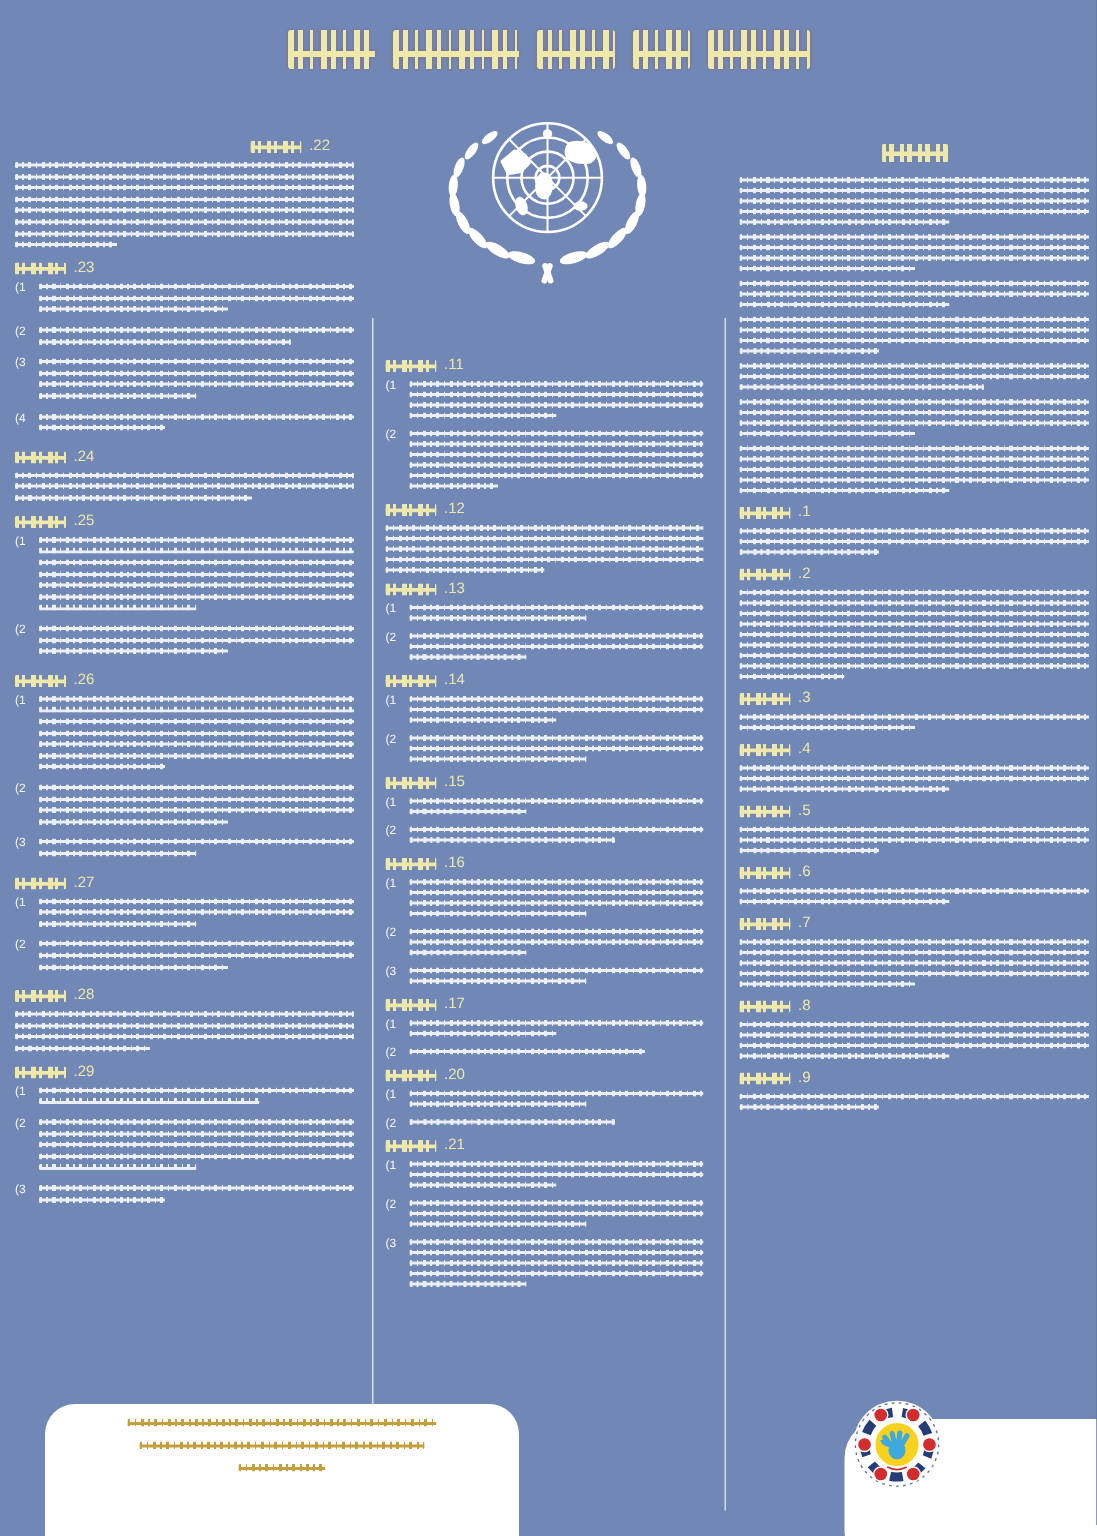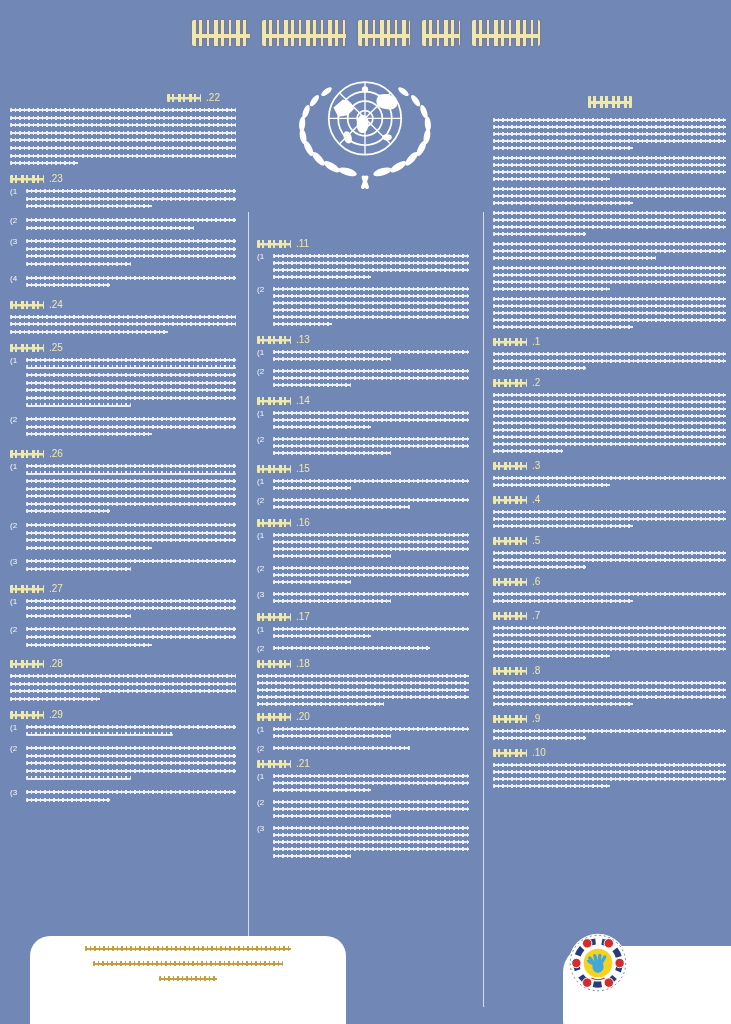--- a/index.html
+++ b/index.html
@@ -341,20 +341,33 @@
             <div class="tl" style="width: 100%;"></div>
             <div class="tl" style="width: 100%;"></div>
             <div class="tl" style="width: 100%;"></div>
             <div class="tl" style="width: 30%;"></div>
           </div>
         </div>
       </section>
       <section class="article">
         <div class="heading">
           <span class="word"></span>
+          <span class="num">.12</span>
+        </div>
+        <div class="blk">
+          <div class="tl" style="width: 100%;"></div>
+          <div class="tl" style="width: 100%;"></div>
+          <div class="tl" style="width: 100%;"></div>
+          <div class="tl" style="width: 100%;"></div>
+          <div class="tl" style="width: 50%;"></div>
+        </div>
+      </section>
+      <section class="article">
+        <div class="heading">
+          <span class="word"></span>
           <span class="num">.13</span>
         </div>
         <div class="blk clause">
           <span class="marker">(1</span>
           <div class="lines">
             <div class="tl" style="width: 100%;"></div>
             <div class="tl" style="width: 60%;"></div>
           </div>
         </div>
         <div class="blk clause">
@@ -448,33 +461,20 @@
           <div class="lines">
             <div class="tl" style="width: 100%;"></div>
             <div class="tl" style="width: 50%;"></div>
           </div>
         </div>
         <div class="blk clause">
           <span class="marker">(2</span>
           <div class="lines">
             <div class="tl" style="width: 80%;"></div>
           </div>
-        </div>
-      </section>
-      <section class="article">
-        <div class="heading">
-          <span class="word"></span>
-          <span class="num">.18</span>
-        </div>
-        <div class="blk">
-          <div class="tl" style="width: 100%;"></div>
-          <div class="tl" style="width: 100%;"></div>
-          <div class="tl" style="width: 100%;"></div>
-          <div class="tl" style="width: 100%;"></div>
-          <div class="tl" style="width: 60%;"></div>
         </div>
       </section>
       <section class="article">
         <div class="heading">
           <span class="word"></span>
           <span class="num">.20</span>
         </div>
         <div class="blk clause">
           <span class="marker">(1</span>
           <div class="lines">
@@ -664,32 +664,20 @@
         </div>
       </section>
       <section class="article">
         <div class="heading">
           <span class="word"></span>
           <span class="num">.9</span>
         </div>
         <div class="blk">
           <div class="tl" style="width: 100%;"></div>
           <div class="tl" style="width: 40%;"></div>
-        </div>
-      </section>
-      <section class="article">
-        <div class="heading">
-          <span class="word"></span>
-          <span class="num">.10</span>
-        </div>
-        <div class="blk">
-          <div class="tl" style="width: 100%;"></div>
-          <div class="tl" style="width: 100%;"></div>
-          <div class="tl" style="width: 100%;"></div>
-          <div class="tl" style="width: 50%;"></div>
         </div>
       </section>
     </div>
 
   <div class="panel panel-left">
     <div id="imprint-lines">
         <div class="gl" style="width: 206px;"></div>
         <div class="gl" style="width: 190px;"></div>
         <div class="gl" style="width: 58px;"></div>
       </div>

